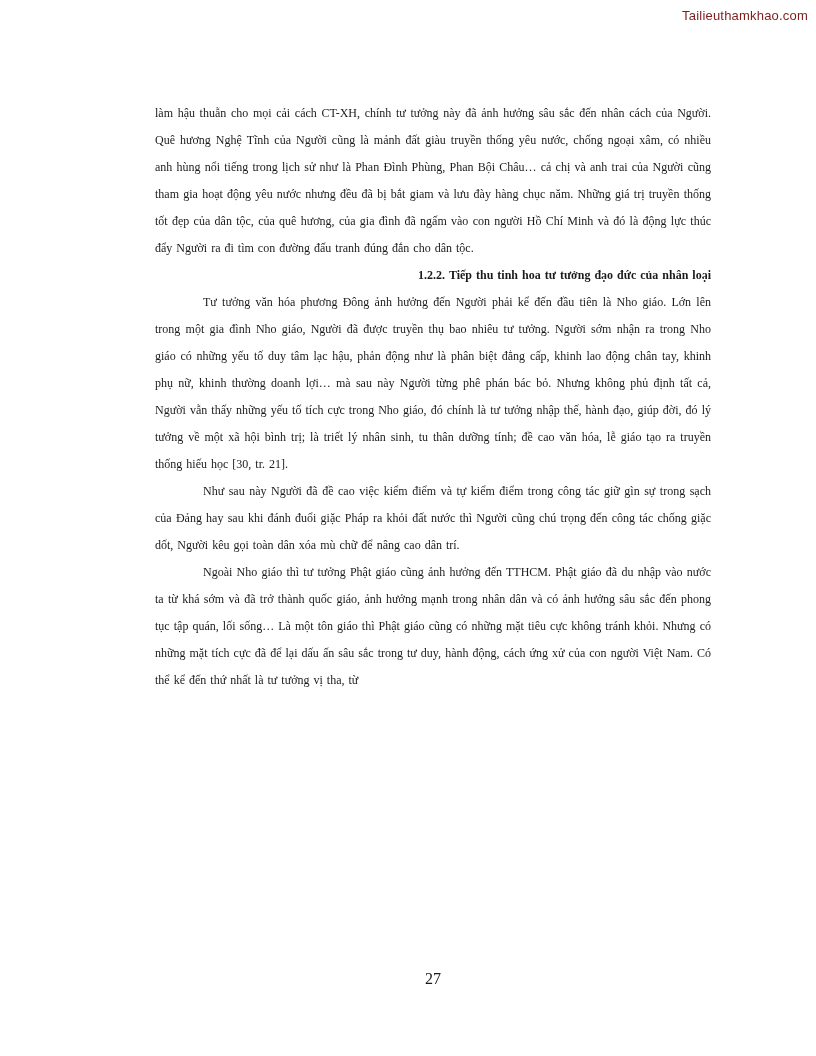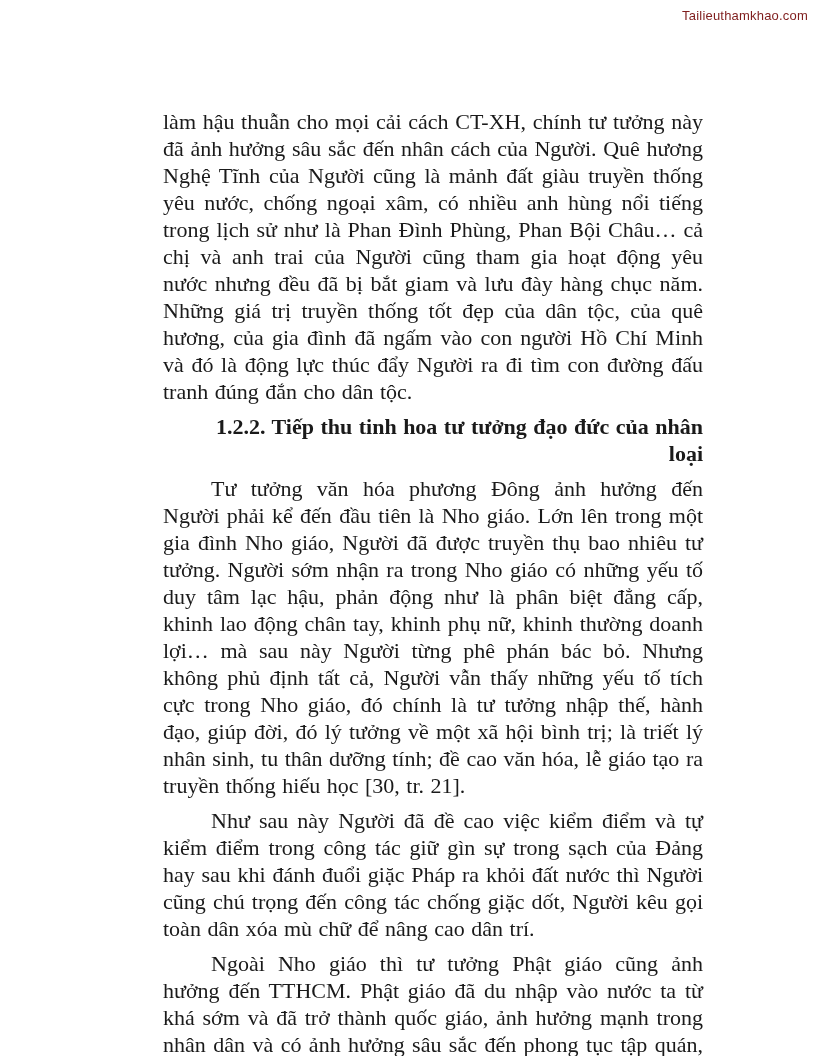--- a/index.html
+++ b/index.html
@@ -26,22 +26,22 @@
       letter-spacing: 0.2px;
       user-select: none;
     }
     .content {
       position: absolute;
       left: 155px;
       top: 100px;
       width: 556px;
     }
     .content p {
-      margin: 8px;
-      font-size: 22px;
+      margin: 0;
+      font-size: 12px;
       line-height: 27px;
       text-align: justify;
       text-indent: 48px;
       word-spacing: 1px;
     }
     .content p.no-indent {
       text-indent: 0;
     }
     .content p.heading {
       font-weight: bold;
@@ -65,14 +65,15 @@
   <div class="watermark">Tailieuthamkhao.com</div>
 
   <div class="content">
     <p class="body no-indent">làm hậu thuẫn cho mọi cải cách CT-XH, chính tư tưởng này đã ảnh hưởng sâu sắc đến nhân cách của Người. Quê hương Nghệ Tĩnh của Người cũng là mảnh đất giàu truyền thống yêu nước, chống ngoại xâm, có nhiều anh hùng nổi tiếng trong lịch sử như là Phan Đình Phùng, Phan Bội Châu… cả chị và anh trai của Người cũng tham gia hoạt động yêu nước nhưng đều đã bị bắt giam và lưu đày hàng chục năm. Những giá trị truyền thống tốt đẹp của dân tộc, của quê hương, của gia đình đã ngấm vào con người Hồ Chí Minh và đó là động lực thúc đẩy Người ra đi tìm con đường đấu tranh đúng đắn cho dân tộc.</p>
     <p class="heading">1.2.2. Tiếp thu tinh hoa tư tưởng đạo đức của nhân loại</p>
     <p class="body">Tư tưởng văn hóa phương Đông ảnh hưởng đến Người phải kể đến đầu tiên là Nho giáo. Lớn lên trong một gia đình Nho giáo, Người đã được truyền thụ bao nhiêu tư tưởng. Người sớm nhận ra trong Nho giáo có những yếu tố duy tâm lạc hậu, phản động như là phân biệt đẳng cấp, khinh lao động chân tay, khinh phụ nữ, khinh thường doanh lợi… mà sau này Người từng phê phán bác bỏ. Nhưng không phủ định tất cả, Người vẫn thấy những yếu tố tích cực trong Nho giáo, đó chính là tư tưởng nhập thế, hành đạo, giúp đời, đó lý tưởng về một xã hội bình trị; là triết lý nhân sinh, tu thân dưỡng tính; đề cao văn hóa, lễ giáo tạo ra truyền thống hiếu học [30, tr. 21].</p>
     <p class="body">Như sau này Người đã đề cao việc kiểm điểm và tự kiểm điểm trong công tác giữ gìn sự trong sạch của Đảng hay sau khi đánh đuổi giặc Pháp ra khỏi đất nước thì Người cũng chú trọng đến công tác chống giặc dốt, Người kêu gọi toàn dân xóa mù chữ để nâng cao dân trí.</p>
     <p class="body">Ngoài Nho giáo thì tư tưởng Phật giáo cũng ảnh hưởng đến TTHCM. Phật giáo đã du nhập vào nước ta từ khá sớm và đã trở thành quốc giáo, ảnh hưởng mạnh trong nhân dân và có ảnh hưởng sâu sắc đến phong tục tập quán, lối sống… Là một tôn giáo thì Phật giáo cũng có những mặt tiêu cực không tránh khỏi. Nhưng có những mặt tích cực đã để lại dấu ấn sâu sắc trong tư duy, hành động, cách ứng xử của con người Việt Nam. Có thể kể đến thứ nhất là tư tưởng vị tha, từ</p>
   </div>
 
+  <div class="page-number">27</div>
 
 </div>
 
 </body></html>

